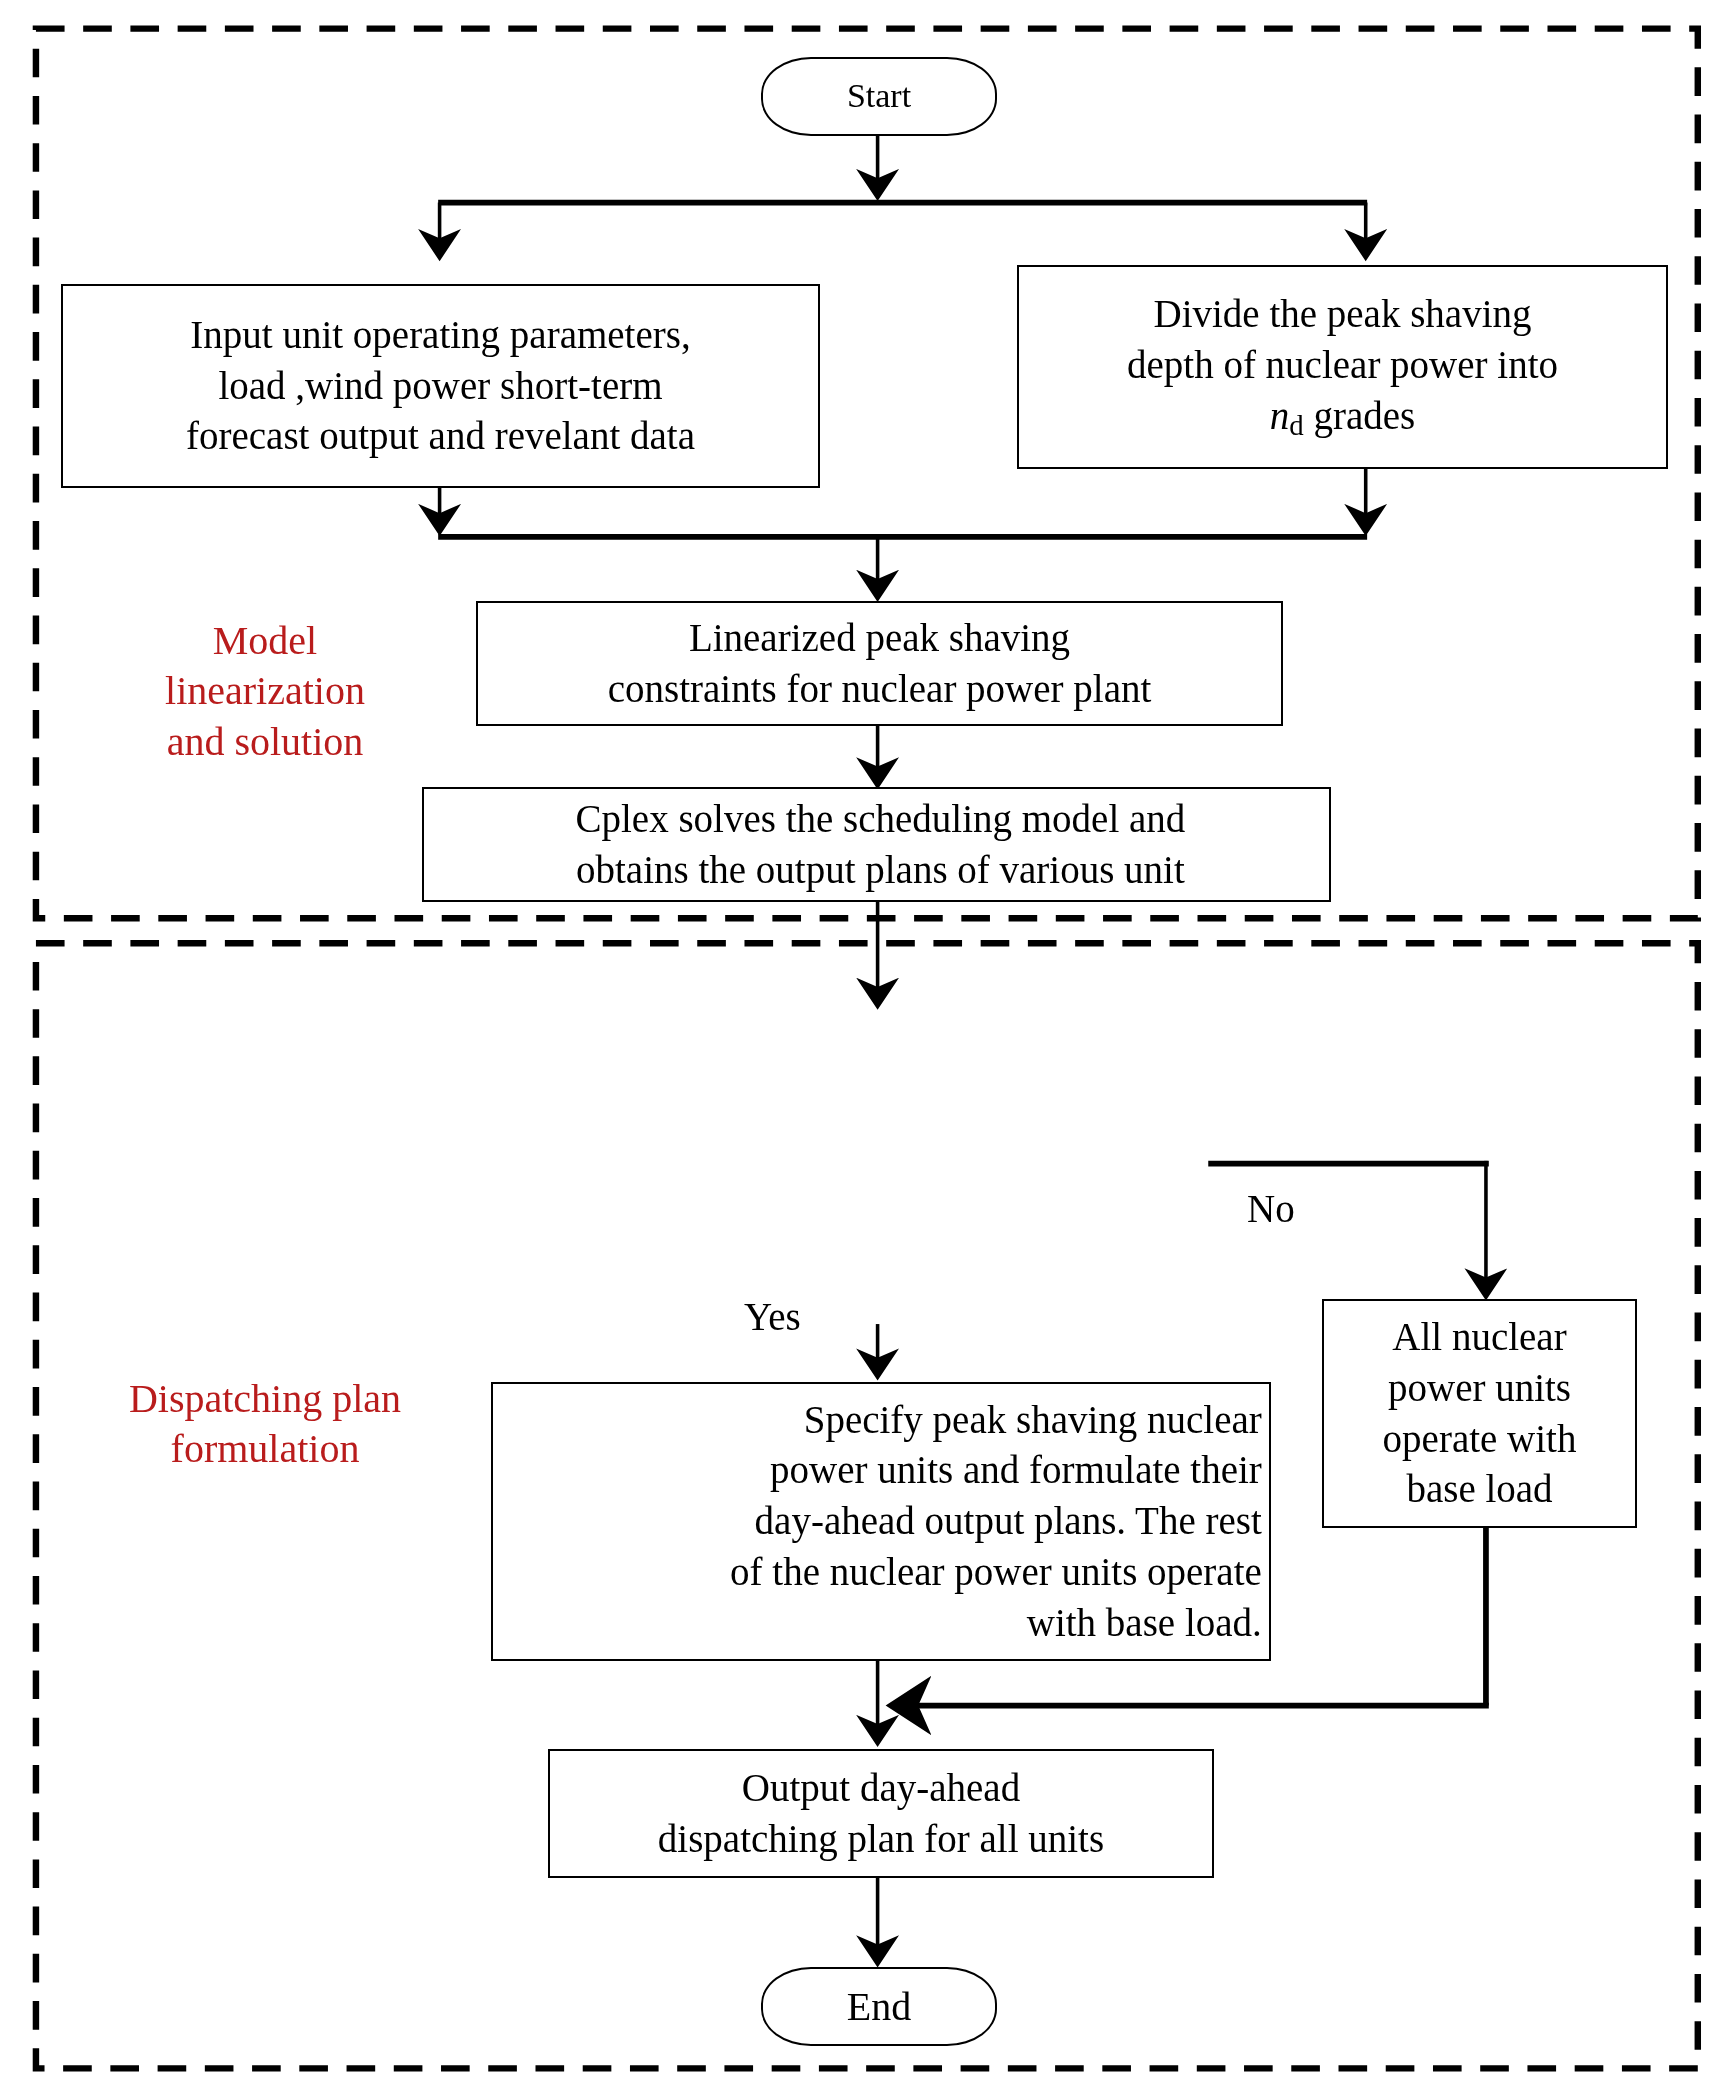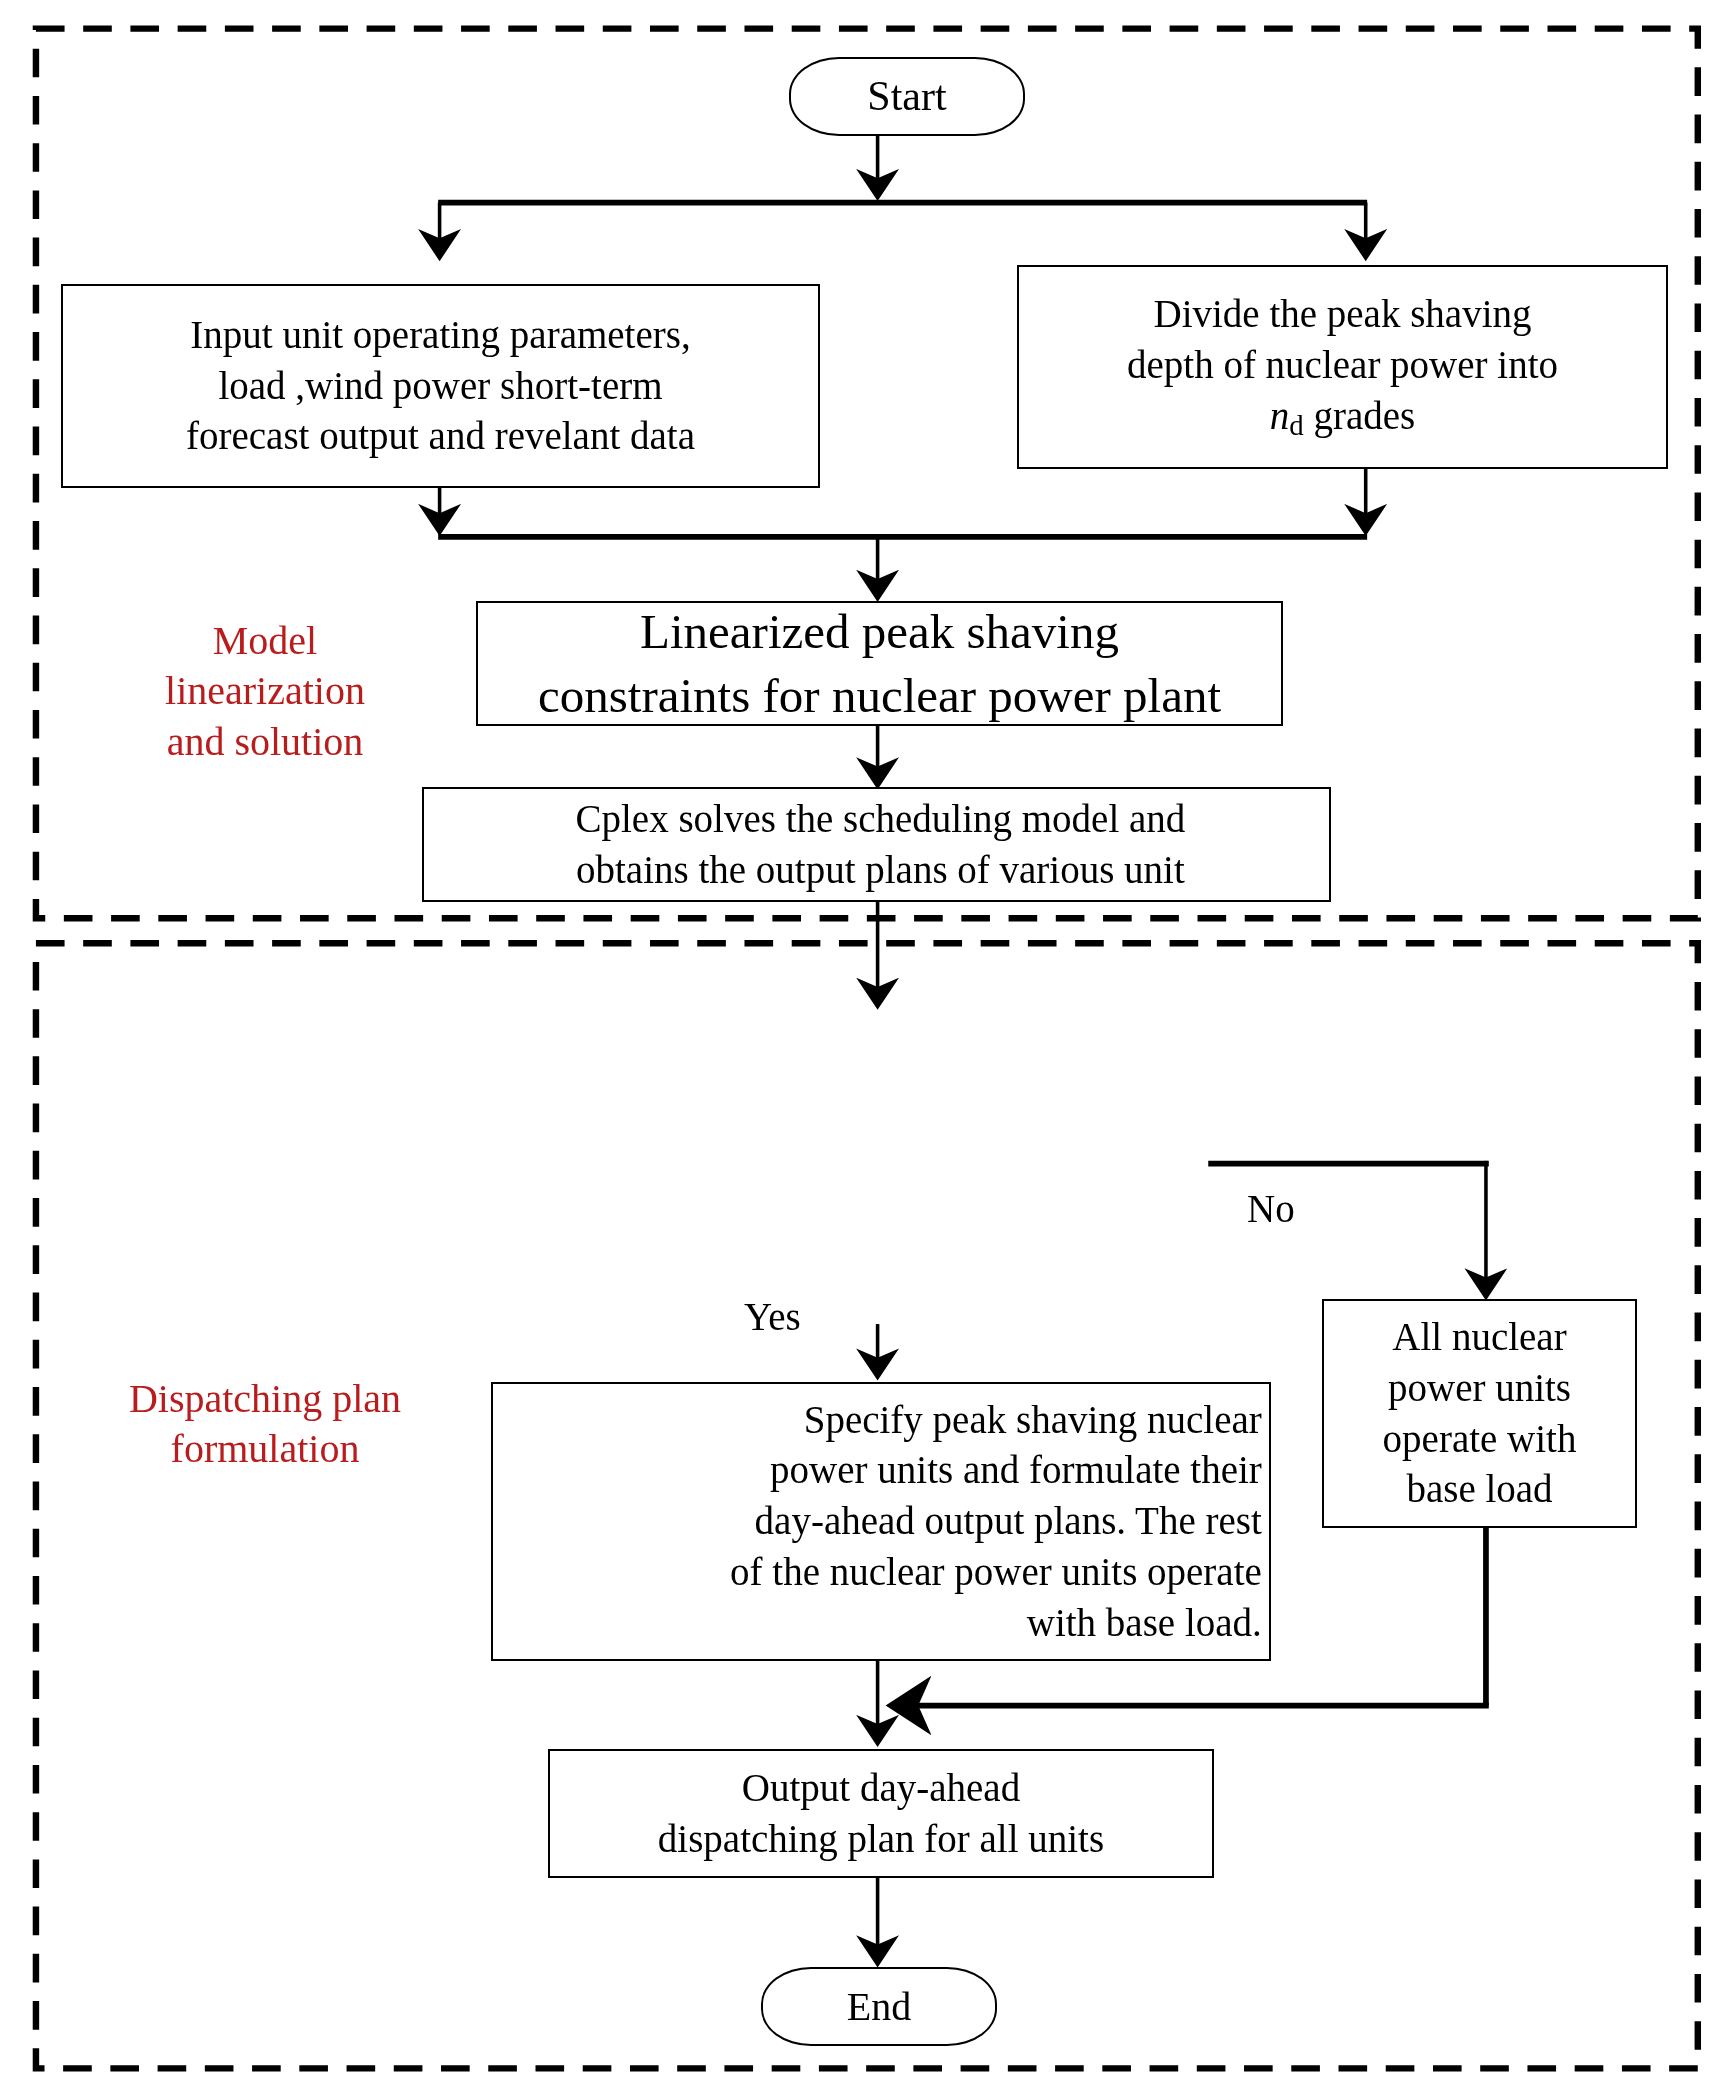--- a/index.html
+++ b/index.html
@@ -119,39 +119,39 @@
 
       <line x1="1226" y1="2320" x2="1226" y2="2432" marker-end="url(#arr)"></line>
 
       <line x1="2076" y1="2133" x2="2076" y2="2383" stroke-width="8"></line>
       <line x1="2080" y1="2383" x2="1250" y2="2383" stroke-width="8" marker-end="url(#arrb)"></line>
 
       <line x1="1226" y1="2620" x2="1226" y2="2740" marker-end="url(#arr)"></line>
     </g>
   </svg>
 
-  <div class="node terminator" style="left:789px; top:57px; width:236px; height:79px; font-size:42px;">
+  <div class="node terminator" style="left:761px; top:57px; width:236px; height:79px; font-size:34px;">
     <span class="txt">Start</span>
   </div>
 
   <div class="node" style="left:61px; top:265px; width:759px; height:204px; font-size:39px;margin-top:19px;">
     <span class="txt" style="white-space:pre-line;">Input unit operating parameters,
 load ,wind power short-term
 forecast output and revelant data</span>
   </div>
 
   <div class="node" style="left:1017px; top:265px; width:651px; height:204px; font-size:39px;">
     <span class="txt">
       <span>Divide the peak shaving</span><br>
       <span>depth of nuclear power into</span><br>
       <span class="ital">n</span><span class="sub">d</span><span> grades</span>
     </span>
   </div>
 
-  <div class="node" style="left:476px; top:601px; width:807px; height:125px; font-size:49px;">
+  <div class="node" style="left:476px; top:601px; width:807px; height:125px; font-size:39px;">
     <span class="txt" style="white-space:pre-line;">Linearized peak shaving
 constraints for nuclear power plant</span>
   </div>
 
   <div class="node" style="left:422px; top:787px; width:909px; height:115px; font-size:39px;padding-left:15px;">
     <span class="txt" style="white-space:pre-line;">Cplex solves the scheduling model and
 obtains  the output plans of various unit</span>
   </div>
 
 

